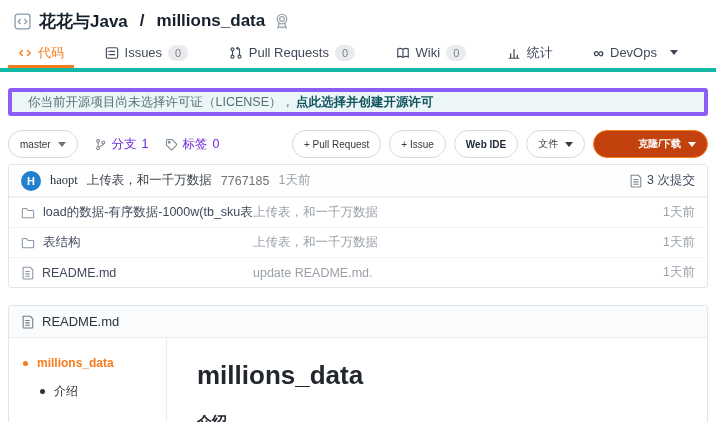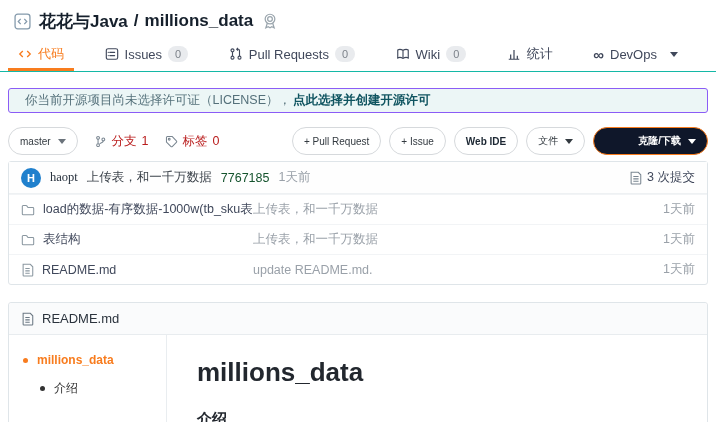--- a/index.html
+++ b/index.html
@@ -5,52 +5,52 @@
   * { box-sizing: border-box; }
   html,body { margin:0; padding:0; }
   body {
     width:716px; height:422px; overflow:hidden; position:relative;
     background:#ffffff; color:#40485b;
     font-family:"Liberation Sans", sans-serif;
   }
 
   
   .page-header { display:flex; align-items:center; gap:8px; padding:9px 14px 7px; height:40px; }
-  .repo-title { font-size:17px; font-weight:bold; color:#16202c; display:flex; align-items:center; gap:6px; white-space:nowrap; }
+  .repo-title { font-size:17px; font-weight:bold; color:#16202c; display:flex; align-items:center; gap:12px; white-space:nowrap; }
   .repo-title .sep { color:#16202c; font-weight:bold; }
   .icon { display:inline-flex; align-items:center; justify-content:center; }
 
   
-  .tabbar { display:flex; justify-content:space-between; align-items:stretch; height:32px; padding:0 28px 0 8px; border-bottom:1px solid #14b8a6; }
+  .tabbar { display:flex; justify-content:space-between; align-items:stretch; height:32px; padding:0 28px 0 8px; border-bottom:4px solid #14b8a6; }
   .tab { display:flex; align-items:center; gap:6px; font-size:13px; color:#40485b; padding:0 10px; border-bottom:3px solid transparent; cursor:pointer; white-space:nowrap; }
   .tab.active { color:#f87c1e; border-bottom-color:#f87c1e; }
   .tab .count { background:#e9ebee; color:#7c828a; border-radius:9px; font-size:11px; padding:1px 7px; line-height:14px; }
   .tab svg { flex:none; }
 
   
-  .banner { margin:16px 8px 10px; background:#ecf6f6; border:1px solid #8b5cf6; border-radius:3px; padding:10px 16px; font-size:12.5px; color:#54707a; height:25px; display:flex; align-items:center; }
+  .banner { margin:16px 8px 10px; background:#ecf6f6; border:4px solid #8b5cf6; border-radius:3px; padding:10px 16px; font-size:12.5px; color:#54707a; height:25px; display:flex; align-items:center; }
   .banner-link { color:#0f5460; font-weight:bold; cursor:pointer; margin-left:2px; }
 
   
   .toolbar { margin:14px 8px 0; display:flex; align-items:center; height:28px; }
   .btn { border:1px solid #d6d9dc; background:#fff; border-radius:14px; font-size:10px; color:#333a40; padding:5px 11px; display:inline-flex; align-items:center; cursor:pointer; white-space:nowrap; height:28px; }
   .caret { width:0; height:0; border-left:4px solid transparent; border-right:4px solid transparent; border-top:5px solid currentColor; display:inline-block; margin-left:7px; }
-  .branch-meta { display:flex; gap:16px; margin-left:16px; font-size:12.5px; color:#b91c1c; align-items:center; }
+  .branch-meta { display:flex; gap:16px; margin-left:16px; font-size:12.5px; color:#6d28d9; align-items:center; }
   .meta-item { display:flex; align-items:center; gap:5px; cursor:pointer; }
   .toolbar-right { margin-left:auto; display:flex; gap:8px; align-items:center; }
   .btn.web-ide { font-weight:bold; color:#1c2733; }
-  .btn.clone { background:#0f172a; border-color:#f87c1e; color:#fff; font-weight:bold;padding-left:44px; }
+  .btn.clone { background:#c2410c; border-color:#f87c1e; color:#fff; font-weight:bold;padding-left:44px; }
 
   
   .file-card { margin:6px 8px 0; border:1px solid #dfe5e9; border-radius:3px; background:#fff; }
   .commit-bar { display:flex; align-items:center; gap:9px; padding:6px 12px; height:32px; border-bottom:1px solid #eef1f3; font-size:12.5px; background:#fefefe; }
   .avatar { width:20px; height:20px; border-radius:50%; background:#2080cd; color:#fff; font-size:11px; font-weight:bold; display:flex; align-items:center; justify-content:center; flex:none; cursor:pointer; }
   .author { color:#27313d; cursor:pointer;font-family:Liberation Serif, serif; }
   .commit-msg { color:#3c434b; cursor:pointer; }
-  .hash { color:#14532d; cursor:pointer; }
+  .hash { color:#737373; cursor:pointer; }
   .time { color:#9aa1a9; }
   .commits-total { margin-left:auto; display:flex; align-items:center; gap:5px; color:#40485b; font-size:12.5px; cursor:pointer; }
 
   .file-row { display:flex; align-items:center; padding:0 12px; height:30px; border-top:1px solid #f2f4f6; font-size:12.5px; }
   .file-row:first-of-type { border-top:none; }
   .file-name { display:flex; align-items:center; gap:8px; width:232px; color:#40485b; cursor:pointer; overflow:hidden; white-space:nowrap; }
   .file-msg { flex:1; color:#9aa1a9; cursor:pointer; overflow:hidden; white-space:nowrap; }
   .file-time { color:#9aa1a9; }
 
   

